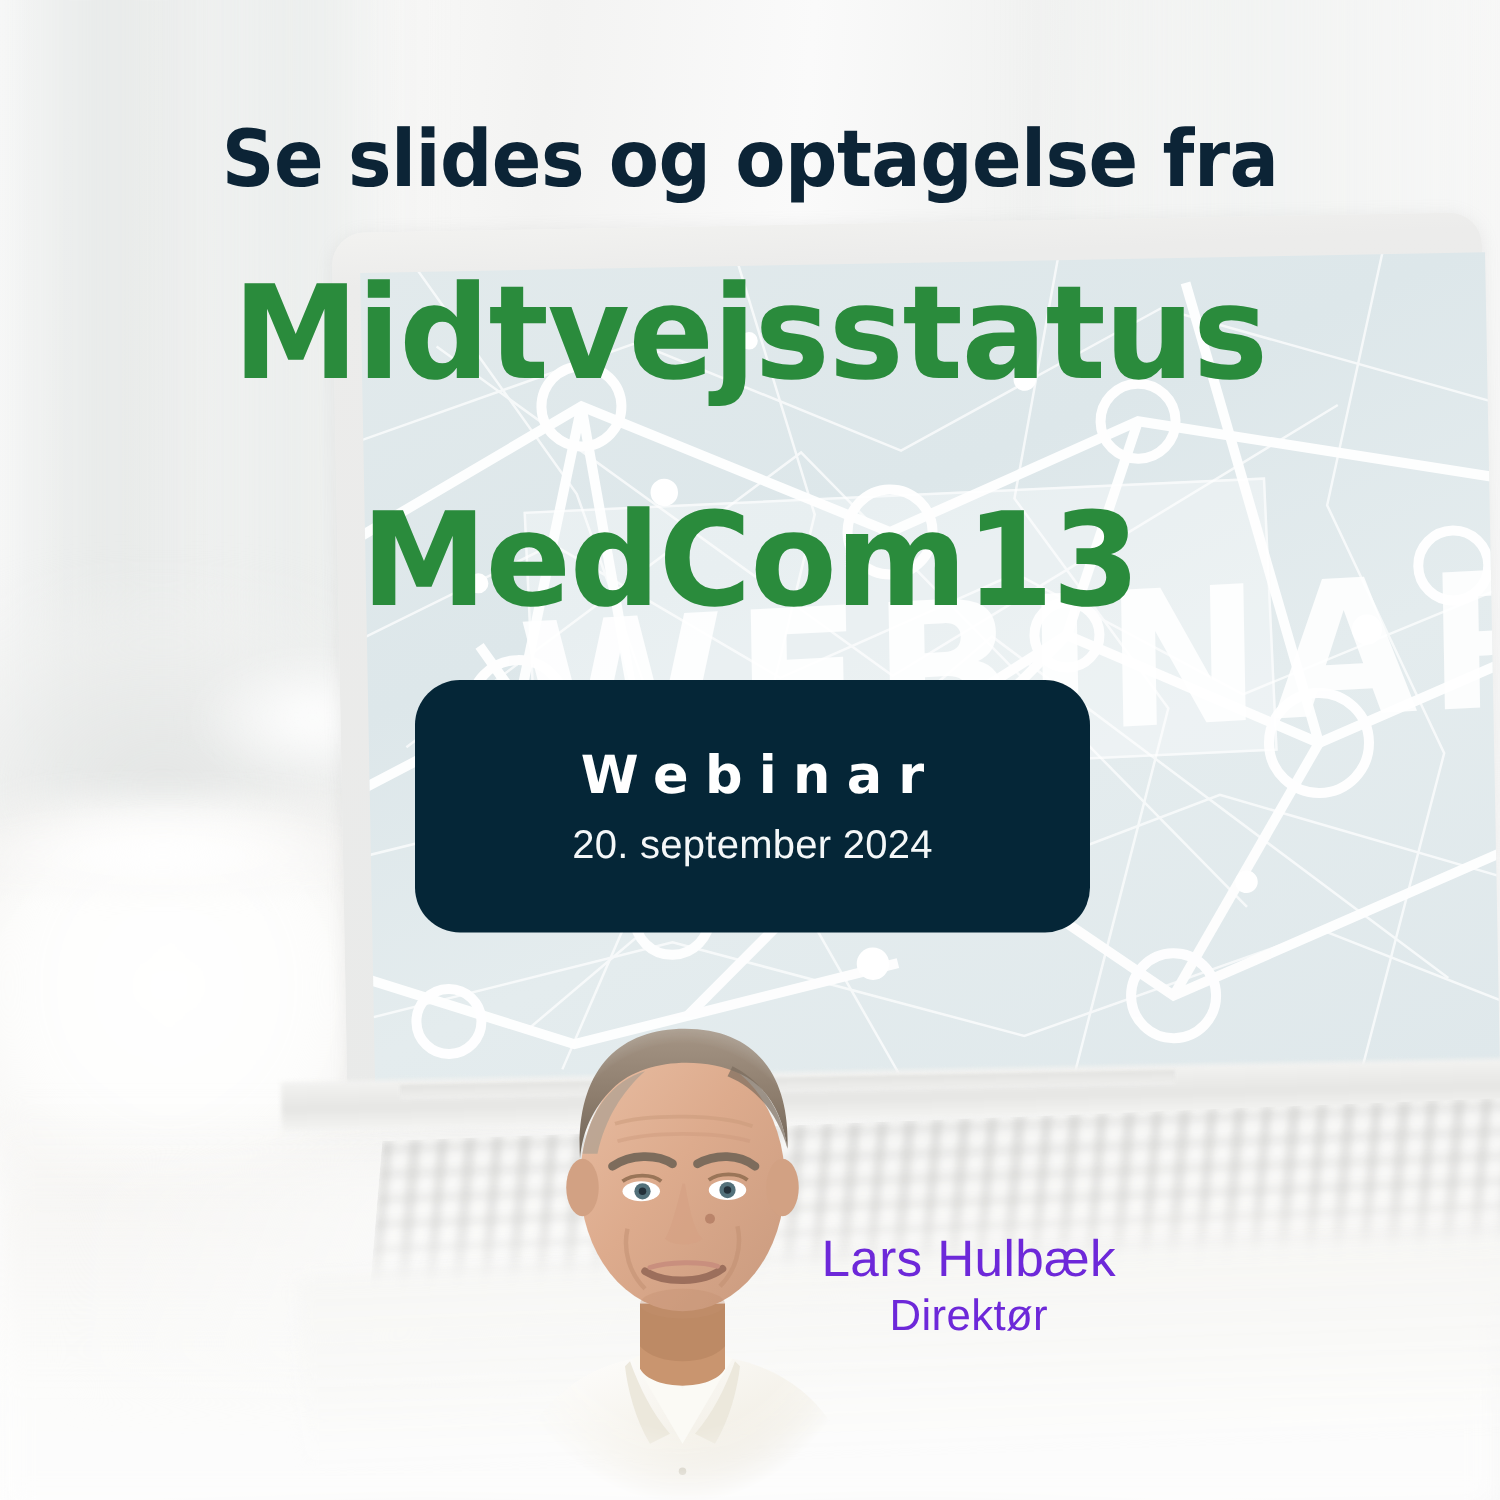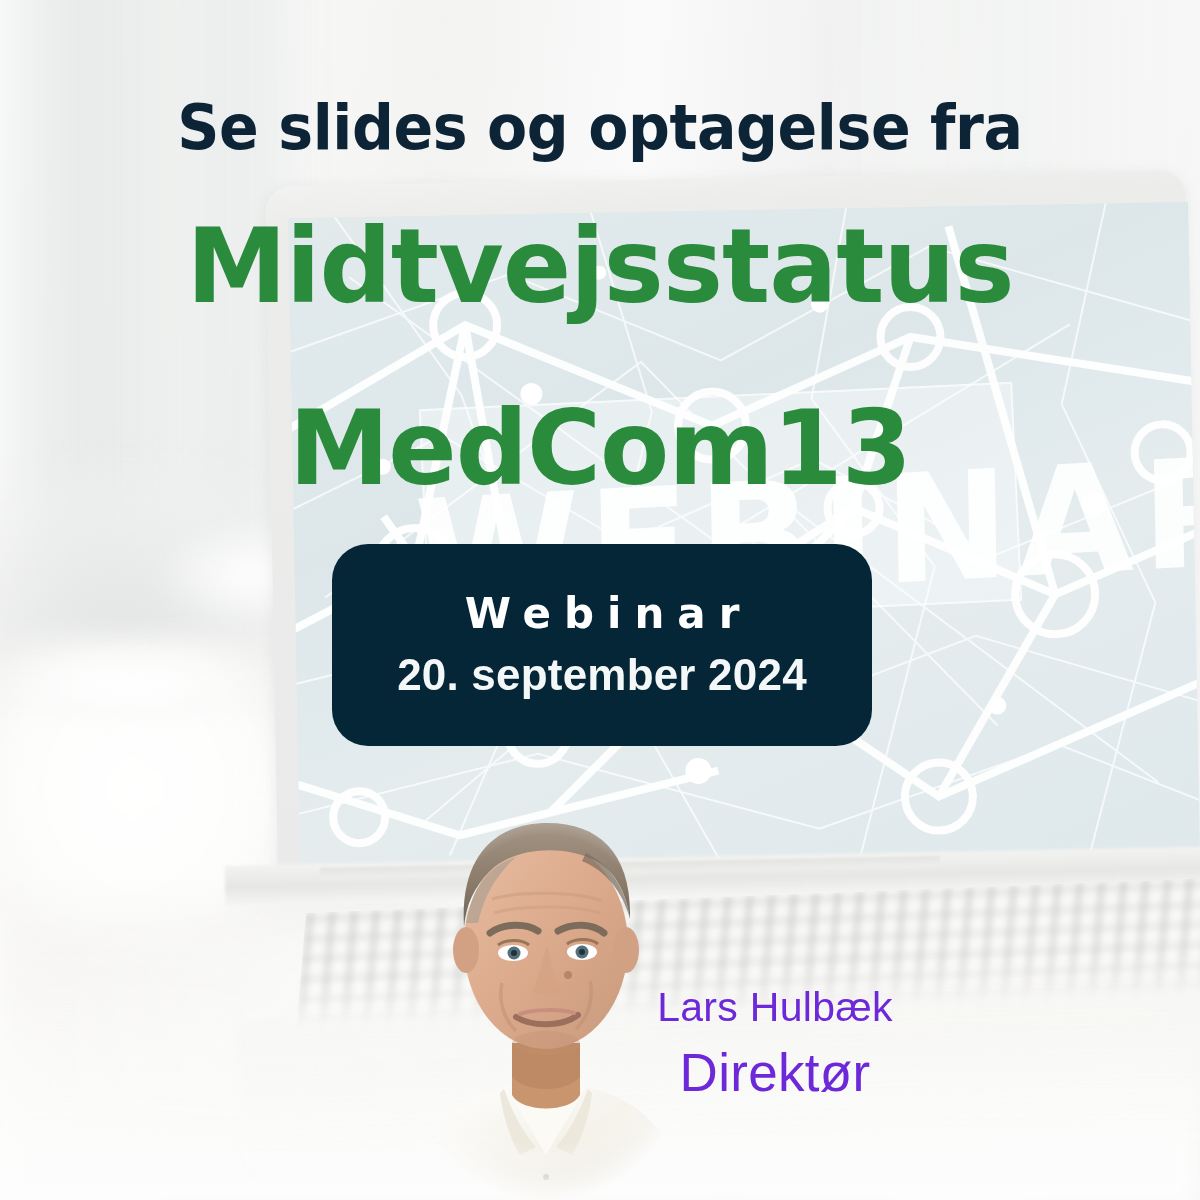--- a/index.html
+++ b/index.html
@@ -188,22 +188,22 @@
     font-weight: 700;
     font-size: 42px;
     letter-spacing: 13px;
     color: #ffffff;
     text-indent: 13px;
     line-height: 1;
     margin-bottom: 18px;
   }
   .badge-date {
     font-family: "Liberation Sans", sans-serif;
-    font-weight: 700;
-    font-size: 44px;
+    font-weight: 400;
+    font-size: 32px;
     color: #f4f7f8;
     line-height: 1;
     letter-spacing: 0.2px;
   }
 
   
   .portrait {
     position: absolute;
     left: 386px; top: 795px; width: 320px; height: 405px;
     overflow: hidden;
@@ -215,21 +215,21 @@
   
   .speaker {
     position: absolute;
     left: 600px; top: 985px; width: 350px;
     text-align: center;
     color: #6d28d9;
     font-family: "Liberation Sans", sans-serif;
     font-weight: 400;
   }
   .speaker-name { font-size: 41px; line-height: 1.1; letter-spacing: 0.3px; }
-  .speaker-role { font-size: 53px; line-height: 1.1; margin-top: 14px; letter-spacing: 0.3px; }
+  .speaker-role { font-size: 35px; line-height: 1.1; margin-top: 4px; letter-spacing: 0.3px; }
 </style>
 </head>
 <body>
 
 <div id="poster">
 
   <div class="bg-base"></div>
   <div class="bg-window-a"></div>
   <div class="bg-window-b"></div>
   <div class="bg-window-c"></div>

